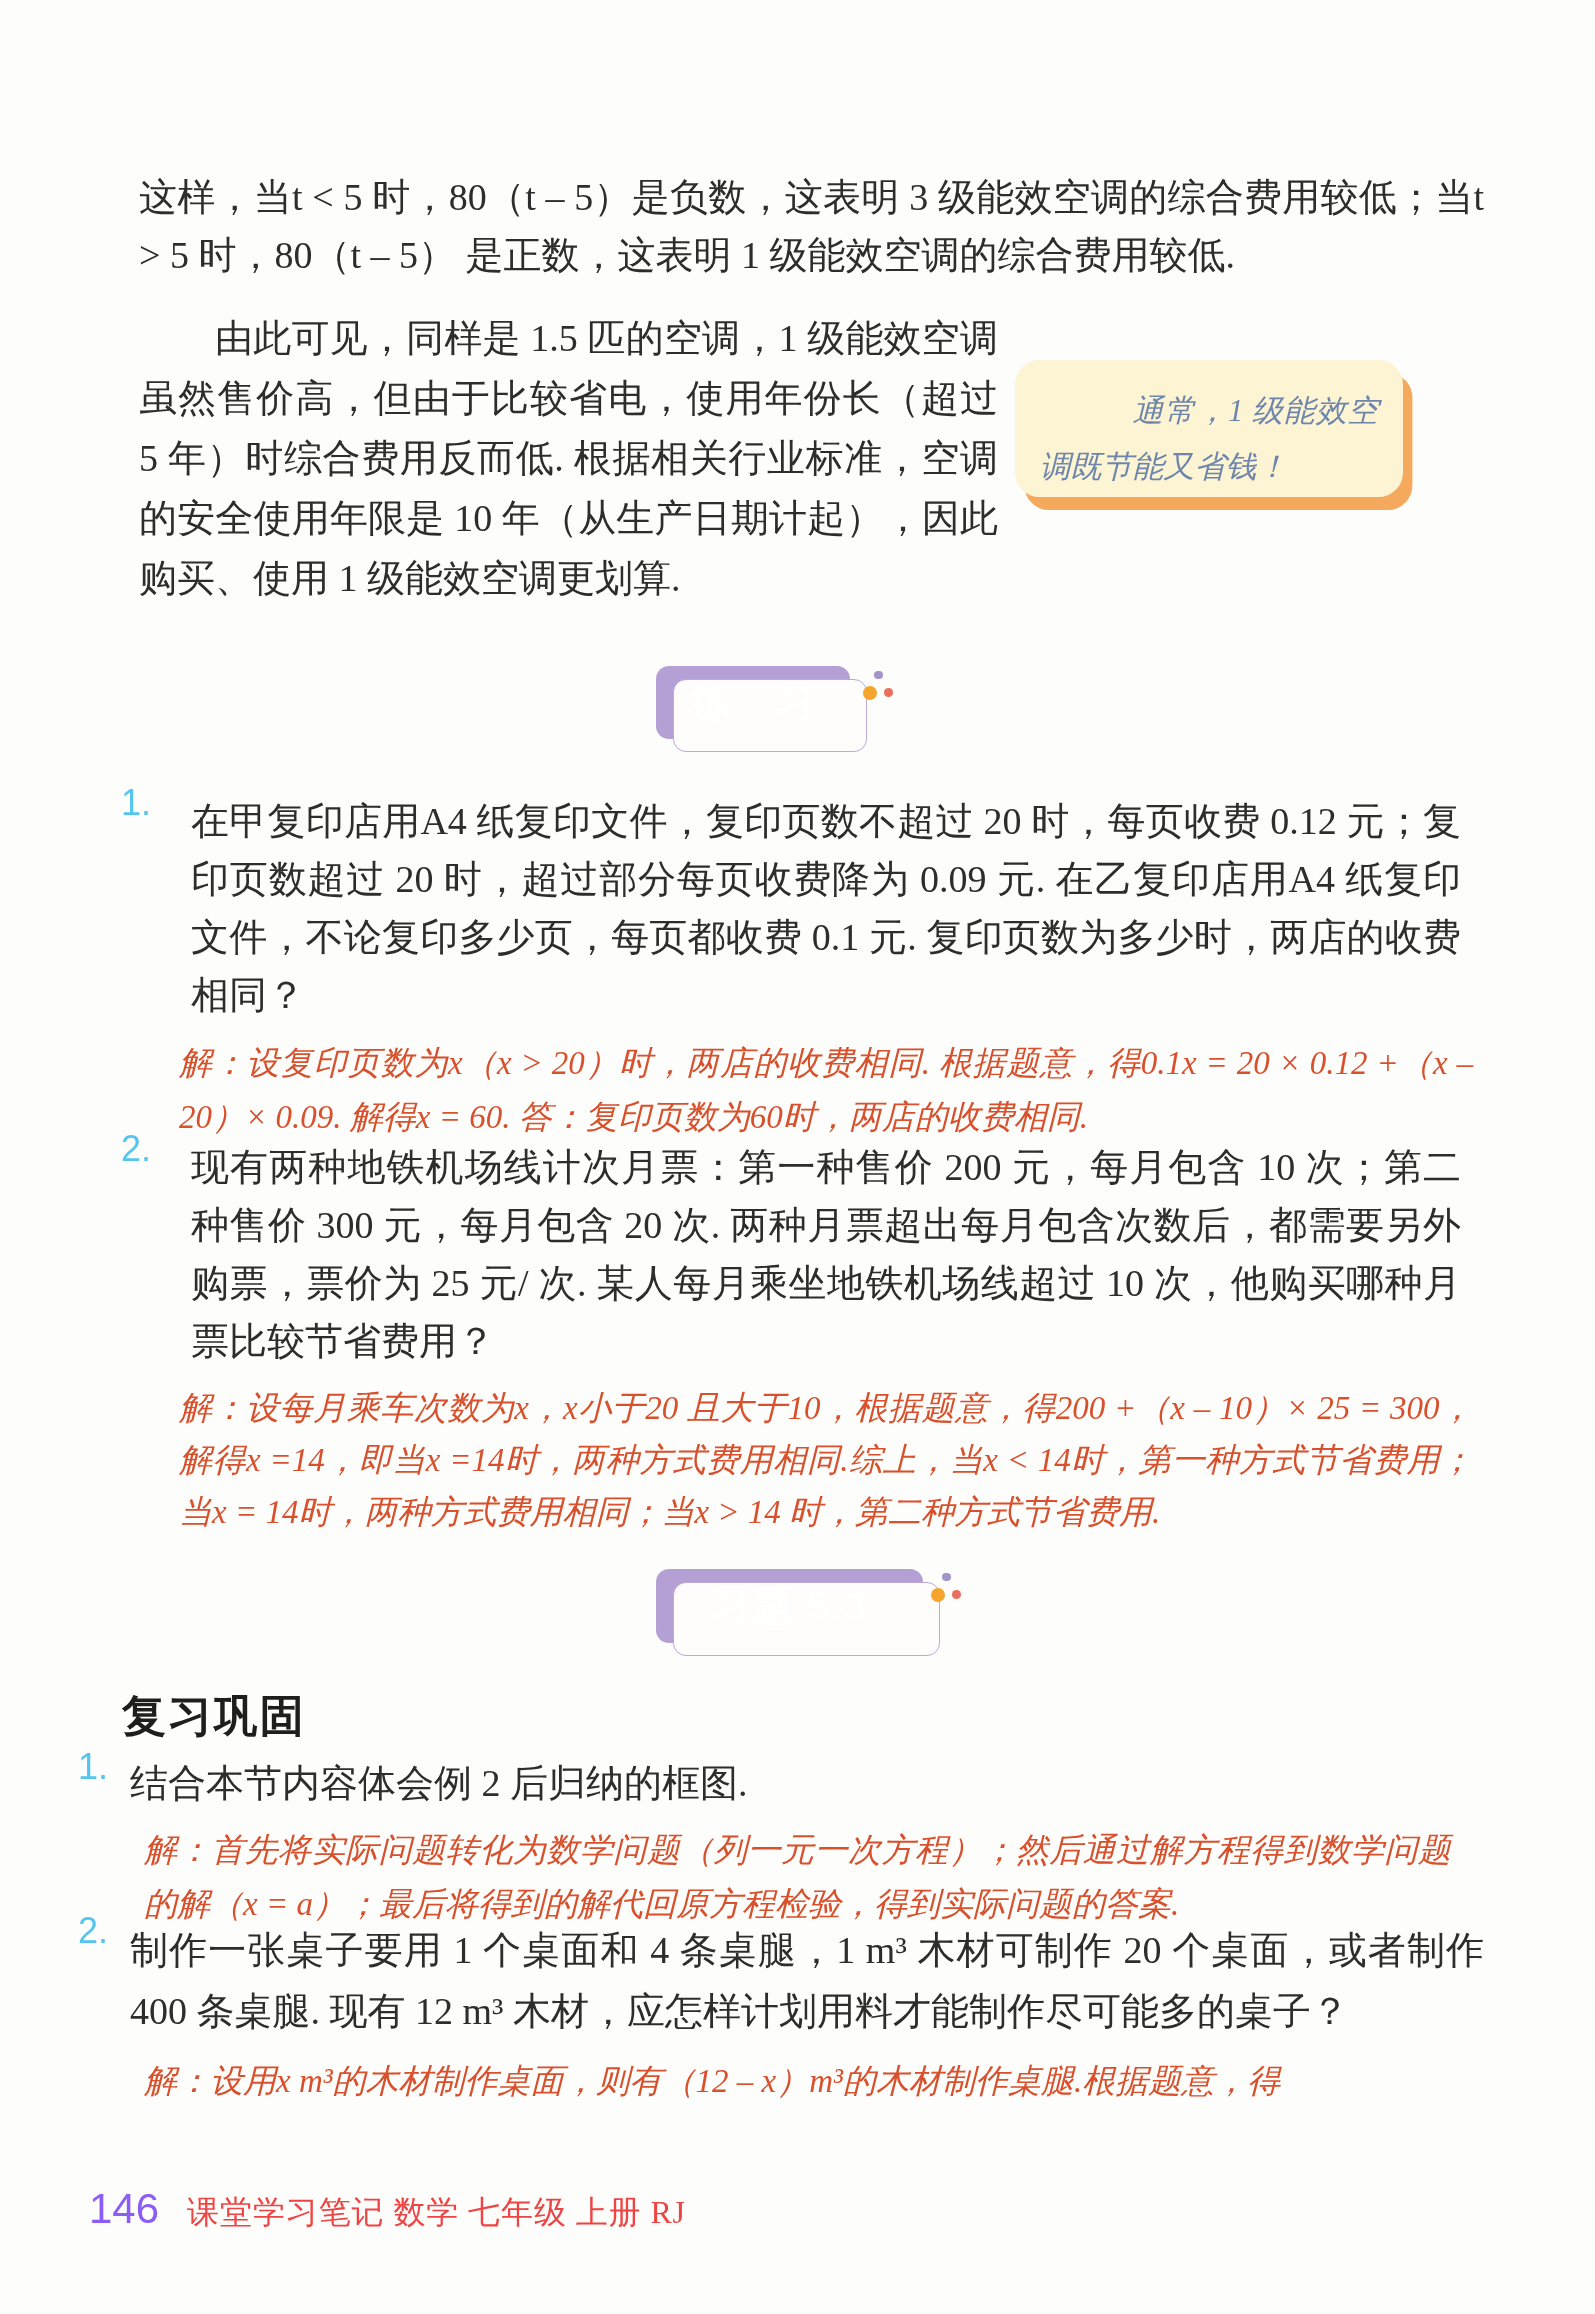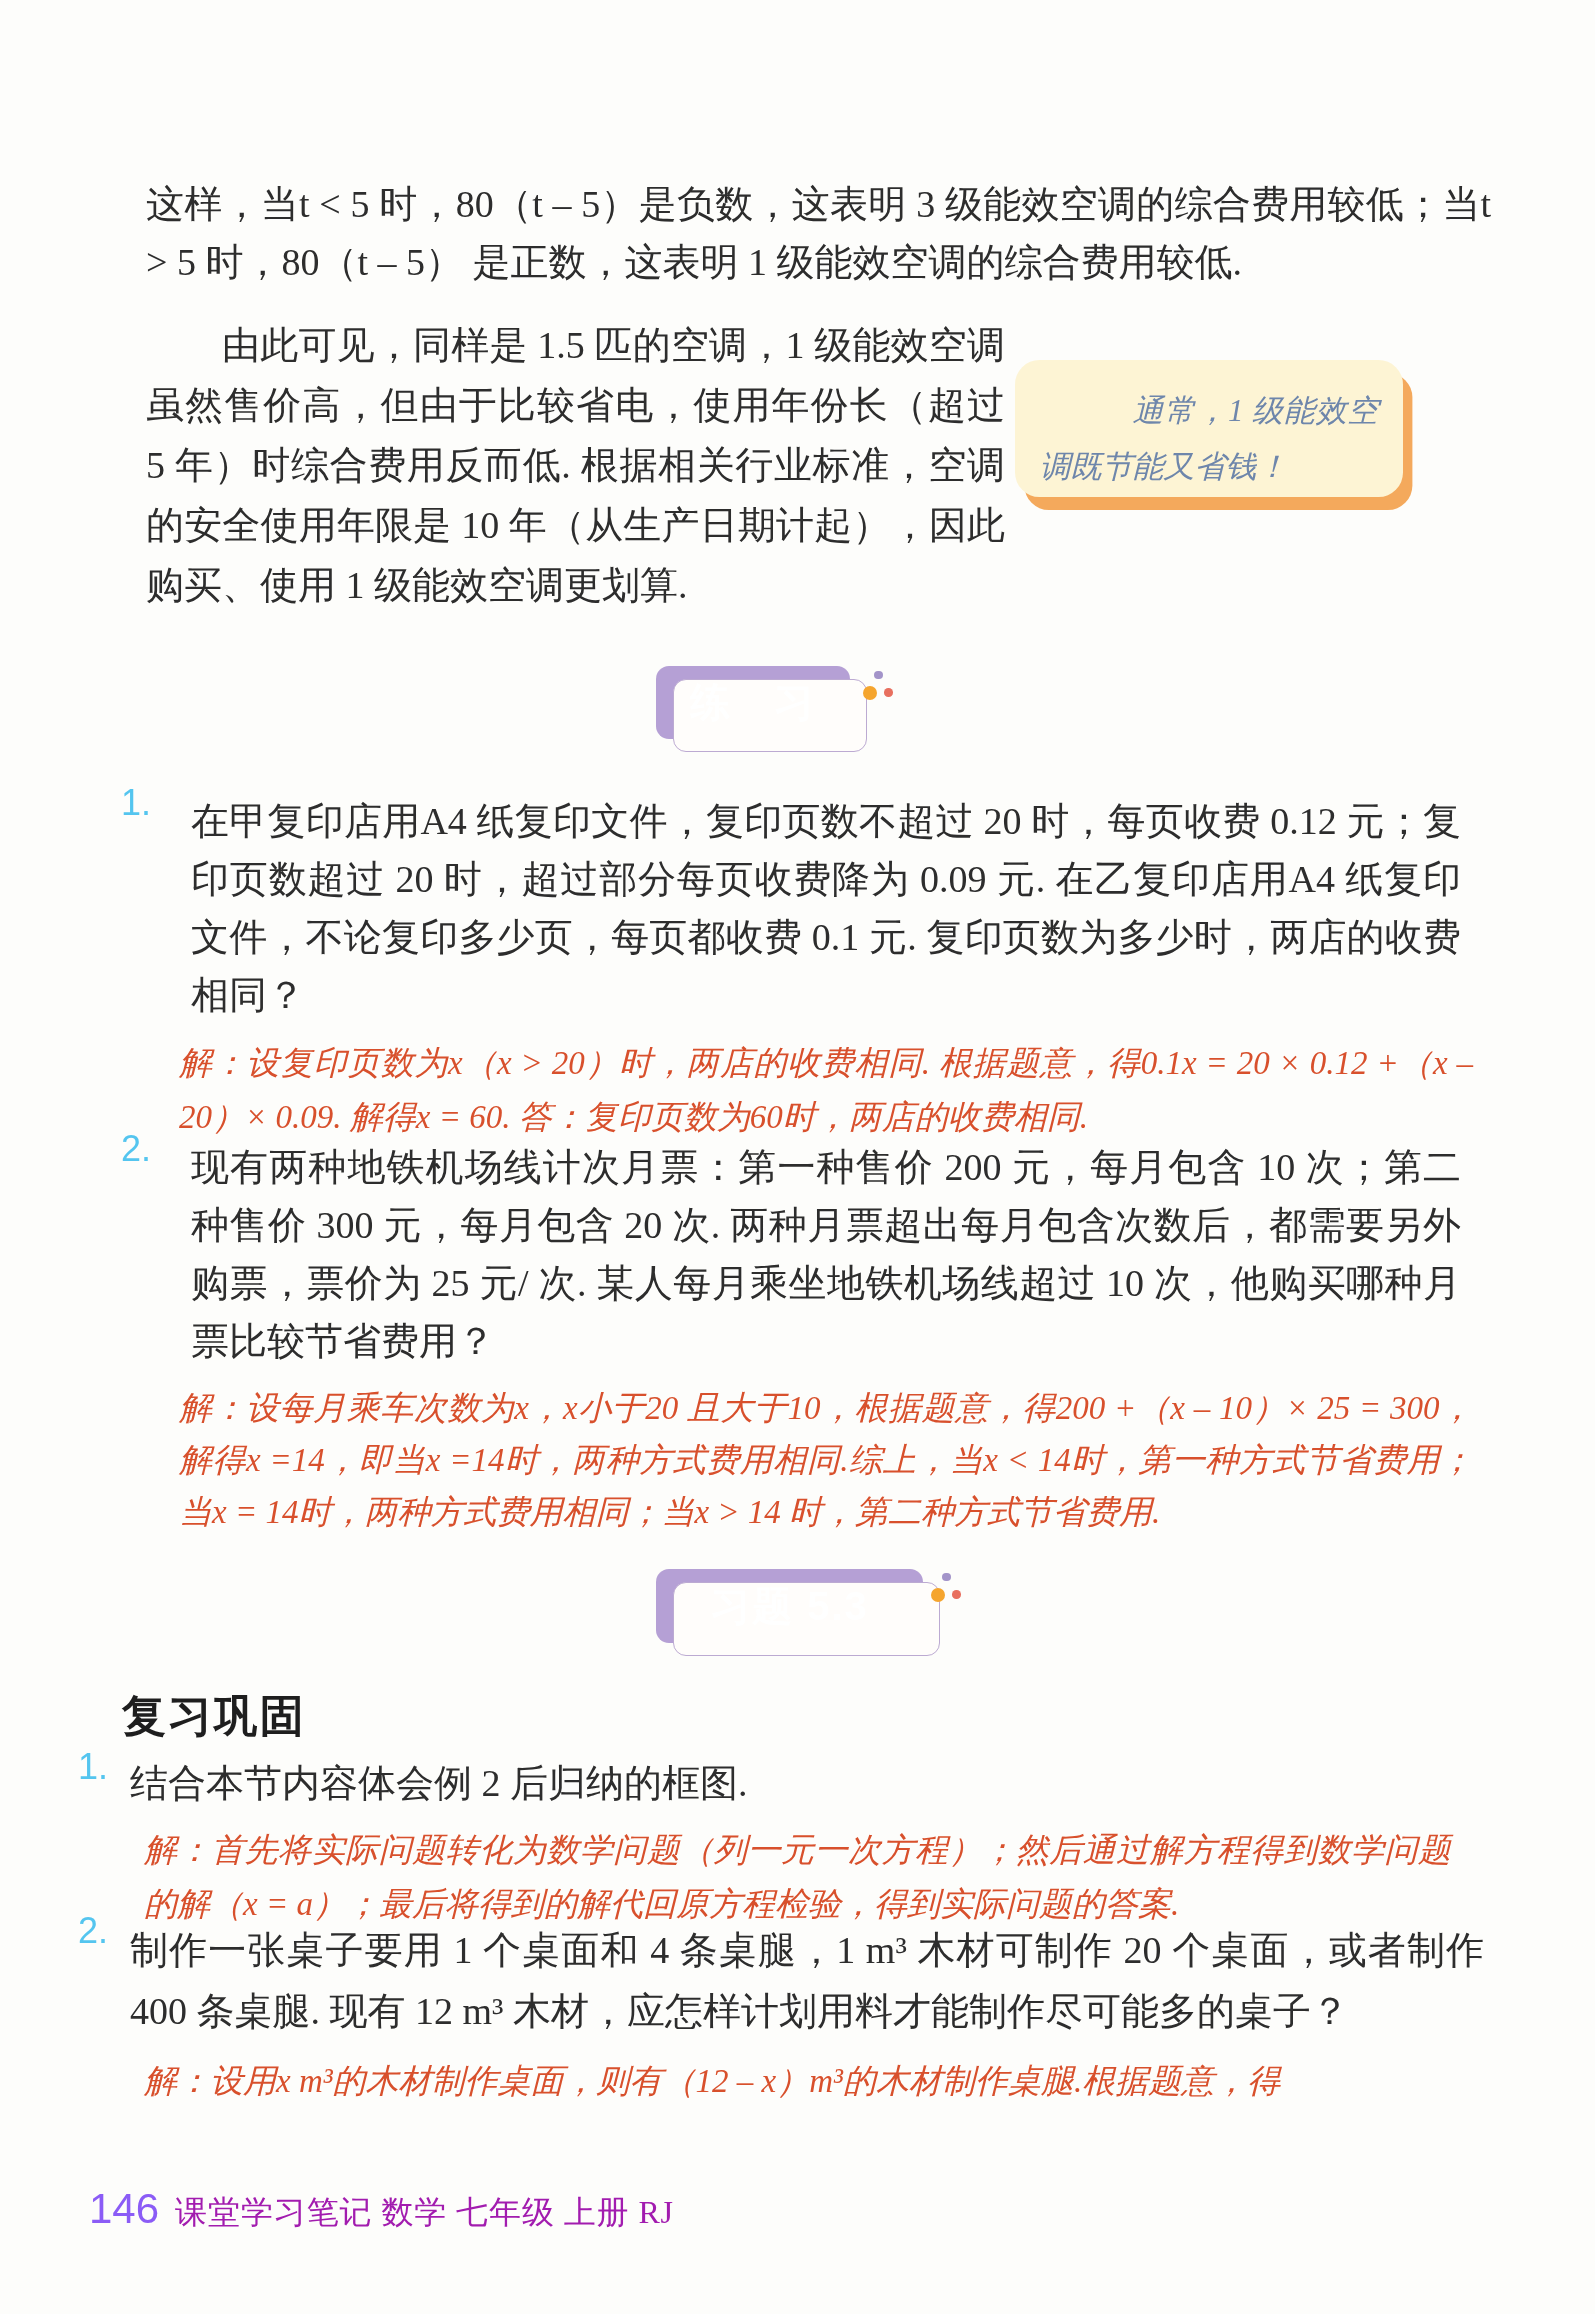--- a/index.html
+++ b/index.html
@@ -10,21 +10,21 @@
     background:#fdfdfb;
     overflow:hidden;
     font-family:"Liberation Serif","DejaVu Serif",serif;
     color:#2d2d2d;
   }
   
   .body-text{
     position:absolute;
     font-size:38px;line-height:58px;
     text-align:justify;
-    margin:17px;
+    margin:10px;
     color:#2d2d2d;
     font-family:Liberation Serif, serif;
   }
   .para1{left:129px;top:158px;width:1345px;}
   .para2{left:129px;top:298px;width:859px;line-height:60px;text-indent:2em;}
 
   
   .callout{
     position:absolute;left:1015px;top:360px;width:388px;height:137px;
     background:#fdf4d4;
@@ -124,22 +124,22 @@
   
   .footer{
     position:absolute;left:89px;top:2185px;
     display:flex;align-items:baseline;
   }
   .page-number{
     font-size:42px;color:#8b5cf6;
     font-family:"Liberation Sans","DejaVu Sans",sans-serif;
   }
   .footer-caption{
-    margin-left:16px;
-    font-size:32px;color:#a21caf;
+    margin-left:28px;
+    font-size:32px;color:#ef4444;
     letter-spacing:0.9px;
   }
 </style>
 </head>
 <body>
 
 <div class="page">
 
   <p class="body-text para1">这样，当t &lt; 5 时，80（t – 5）是负数，这表明 3 级能效空调的综合费用较低；当t &gt; 5 时，80（t – 5） 是正数，这表明 1 级能效空调的综合费用较低.</p>
   <p class="body-text para2">由此可见，同样是 1.5 匹的空调，1 级能效空调虽然售价高，但由于比较省电，使用年份长（超过 5 年）时综合费用反而低. 根据相关行业标准，空调的安全使用年限是 10 年（从生产日期计起），因此购买、使用 1 级能效空调更划算.</p>

